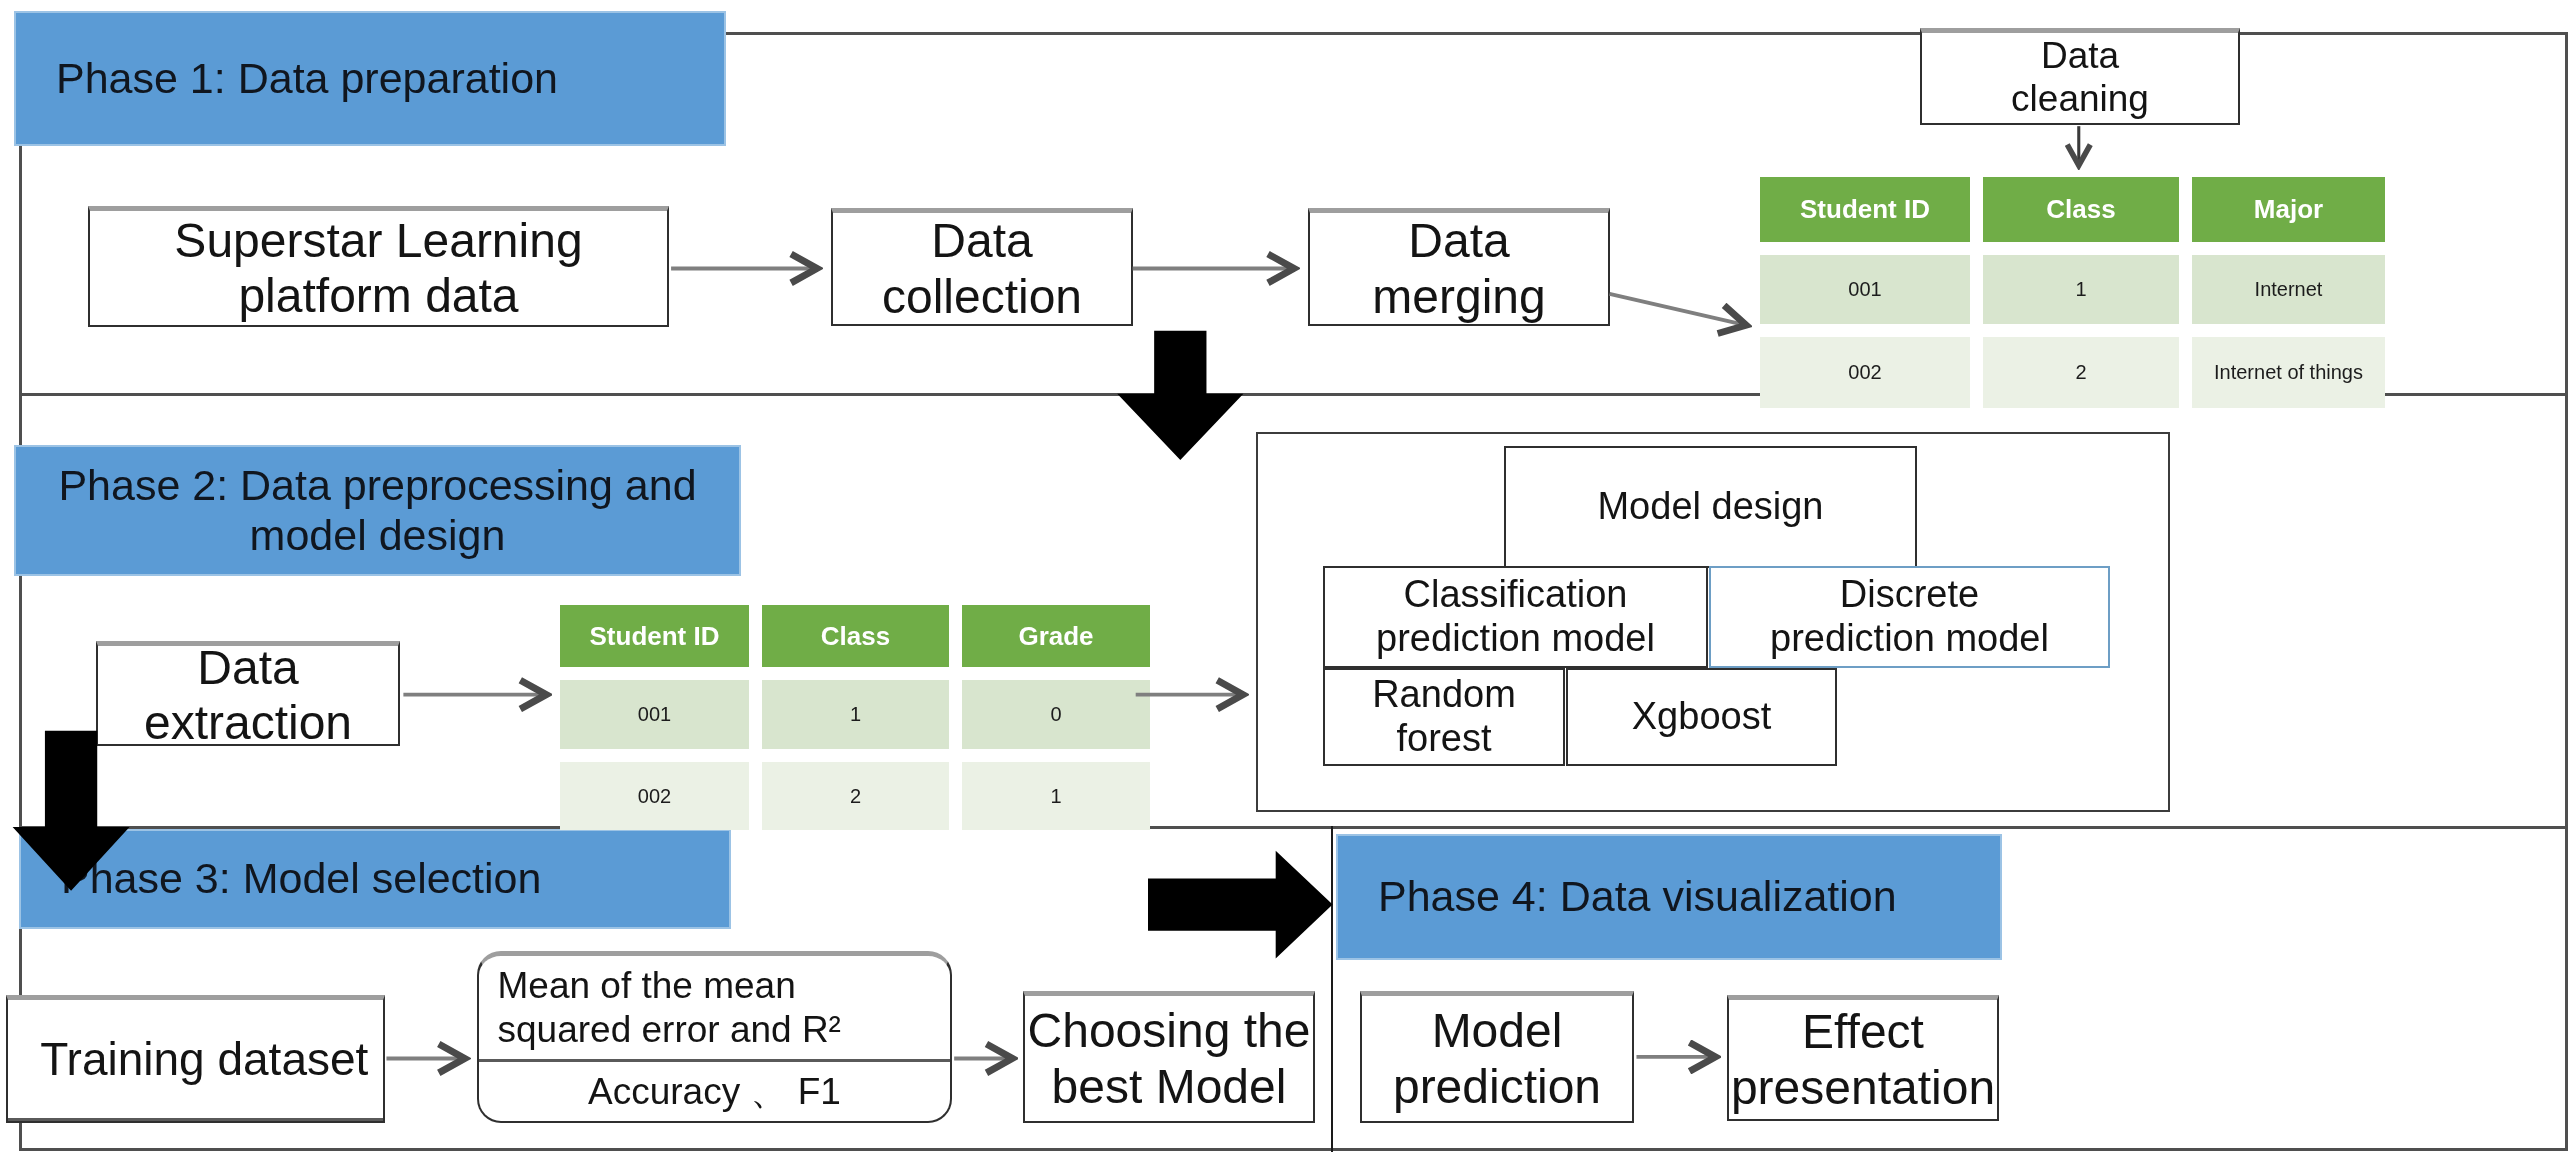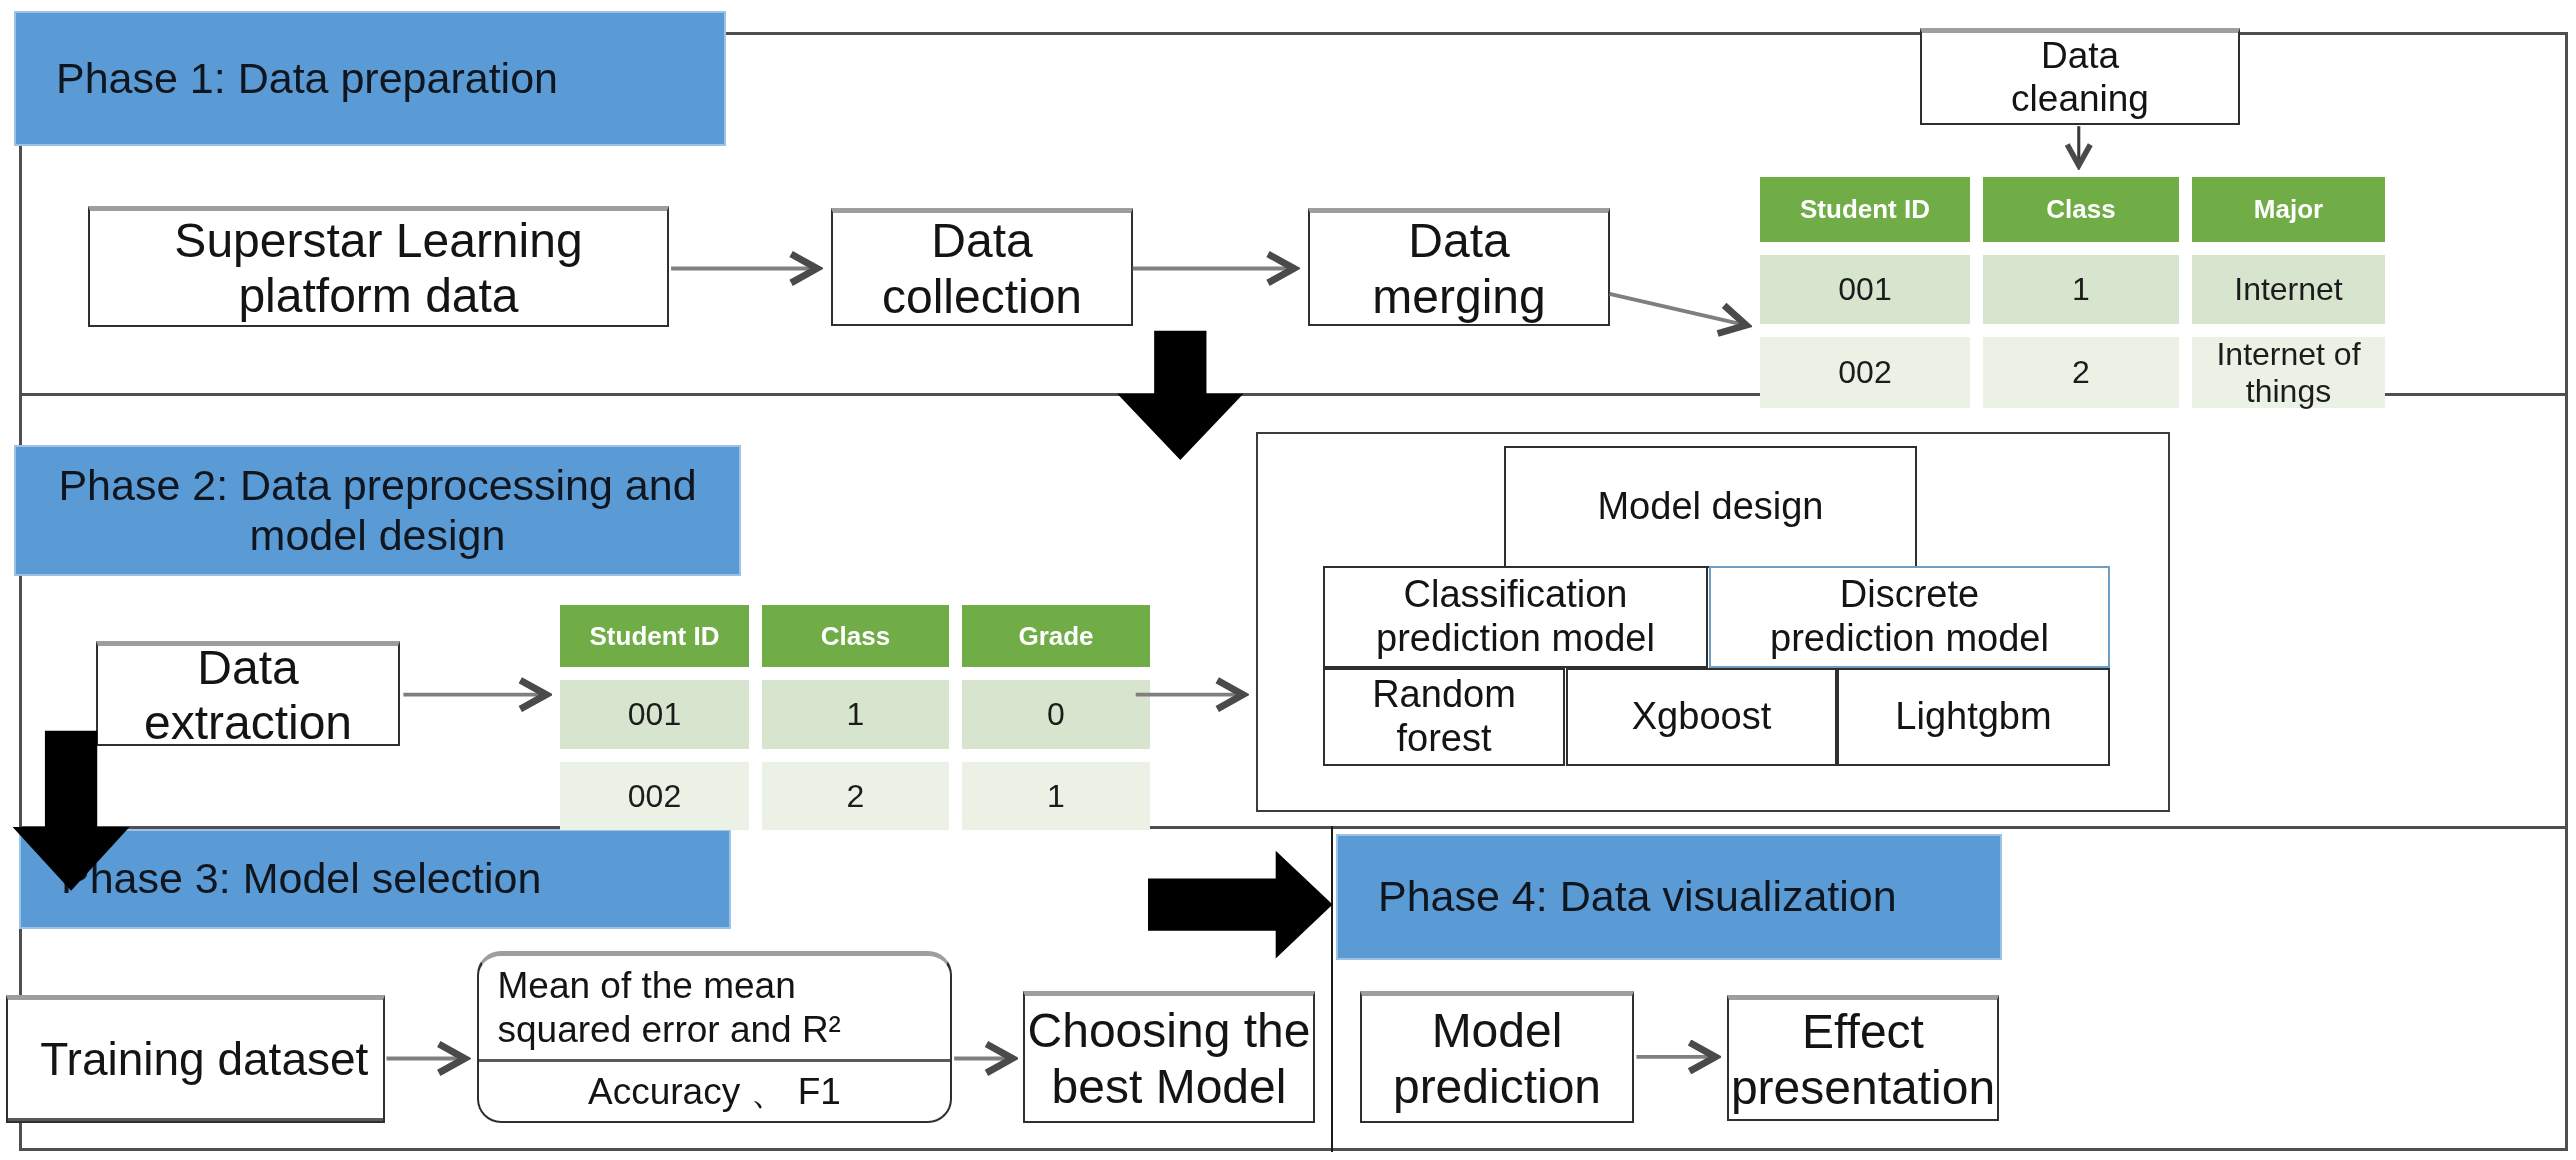--- a/index.html
+++ b/index.html
@@ -30,21 +30,21 @@
   
   .mbox { position:absolute; background:#fff; border:2.3px solid #2f2f2f;
           display:flex; align-items:center; justify-content:center; text-align:center;
           font-size:38px; line-height:1.15; white-space:pre-line; z-index:4; }
   .mbox.blue { border:2.3px solid #6D9EC5; }
 
   
   .gtable { position:absolute; display:grid; gap:13px; z-index:3; background:#ffffff; }
   .gtable .hcell { background:#70AD47; color:#ffffff; font-weight:bold; font-size:26px;
                    display:flex; align-items:center; justify-content:center; text-align:center; }
-  .gtable .cell  { font-size:32px; color:#1c1c1c; display:flex; align-items:center;
+  .gtable .cell  { font-size:20px; color:#1c1c1c; display:flex; align-items:center;
                    justify-content:center; text-align:center; line-height:1.15; padding:0 6.2px; }
   .rowA { background:#D8E5CE; }
   .rowB { background:#EBF1E5; }
 
   
   .split { position:absolute; background:#fff; border:2.3px solid #2f2f2f;
            border-top:5.4px solid #9e9e9e; display:flex; flex-direction:column; z-index:3; }
   .split .sect { display:flex; align-items:center; font-size:46px; line-height:1.18;
                  white-space:pre-line; }
   .split .sect.divb { border-bottom:3.1px solid #5a5a5a; }
@@ -107,21 +107,20 @@
 
   <div class="pbox plain" style="left:1256px; top:432px; width:914px; height:380px;"></div>
   <div class="mbox" style="left:1504px; top:446px; width:413px; height:122px;">Model design</div>
   <div class="mbox" style="left:1323px; top:566px; width:385px; height:102px;">Classification
 prediction model</div>
   <div class="mbox blue" style="left:1709px; top:566px; width:401px; height:102px;">Discrete
 prediction model</div>
   <div class="mbox" style="left:1323px; top:668px; width:242px; height:98px;">Random
 forest</div>
   <div class="mbox" style="left:1566px; top:668px; width:271px; height:98px;">Xgboost</div>
-  <div class="mbox" style="left:1837px; top:668px; width:273px; height:98px;">Lightgbm</div>
 
   <div class="split" style="left:6.2px; top:995px; width:379px; height:128px;">
     <div class="sect divb" style="flex:1; padding-left:32px;">Training dataset</div>
   </div>
 
   <div class="split" style="left:477px; top:951px; width:475px; height:172px;border-radius:24px;">
     <div class="sect divb" style="height:106px; padding-left:18.5px; font-size:37px;">Mean of the mean
 squared error and R²</div>
     <div class="sect" style="flex:1; justify-content:center; font-size:37px;">Accuracy 、 F1</div>
   </div>

